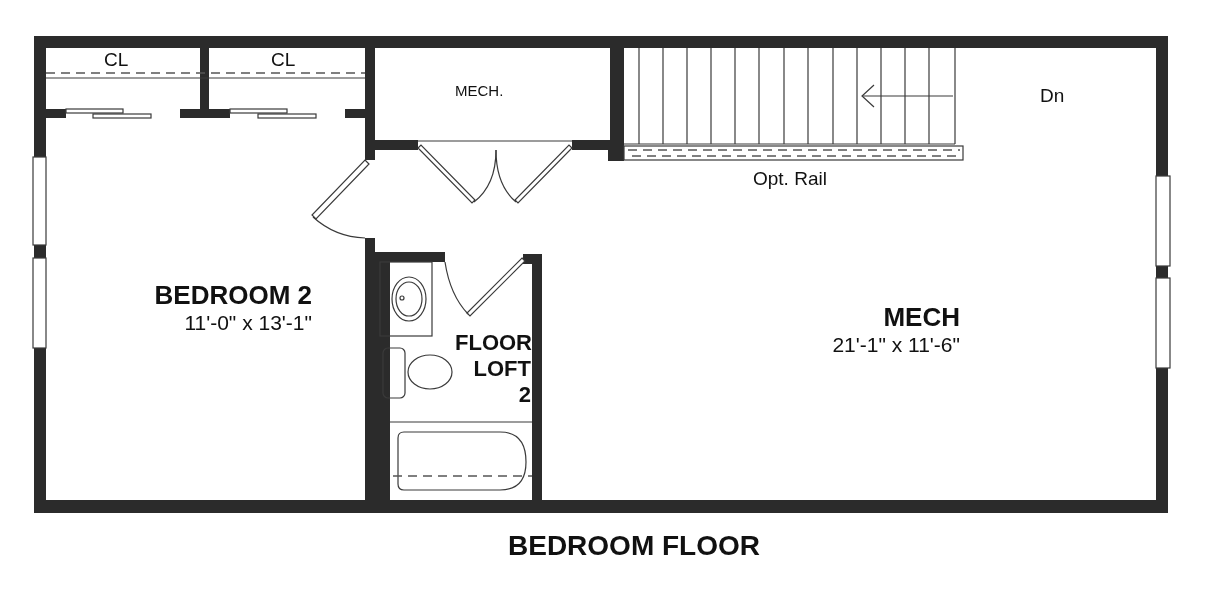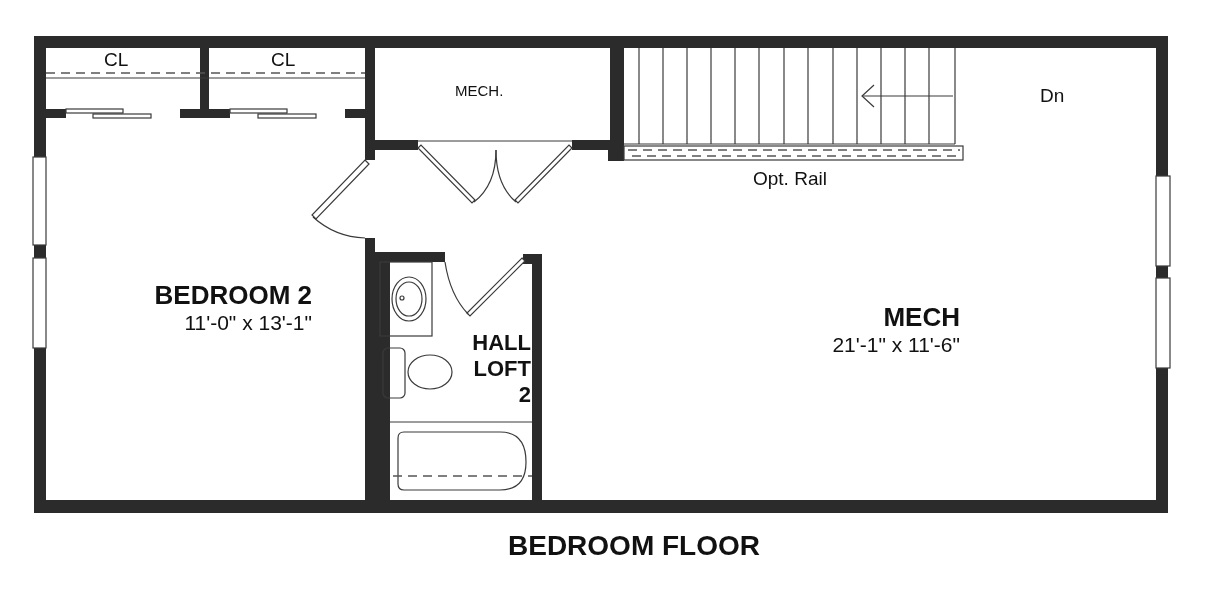--- a/index.html
+++ b/index.html
@@ -145,18 +145,18 @@
   <div class="room-name">BEDROOM 2</div>
   <div class="room-dim">11'-0" x 13'-1"</div>
 </div>
 
 <div class="lbl" style="left:740px; top:302px; width:220px;">
   <div class="room-name">MECH</div>
   <div class="room-dim">21'-1" x 11'-6"</div>
 </div>
 
 <div class="lbl bath" style="left:455px; top:330px; width:76px;">
-  <div>HALL</div>
+  <div>FLOOR</div>
   <div>LOFT</div>
   <div>2</div>
 </div>
 
 <div class="lbl title" style="left:440px; top:530px; width:320px;">BEDROOM FLOOR</div>
 
 </body></html>

